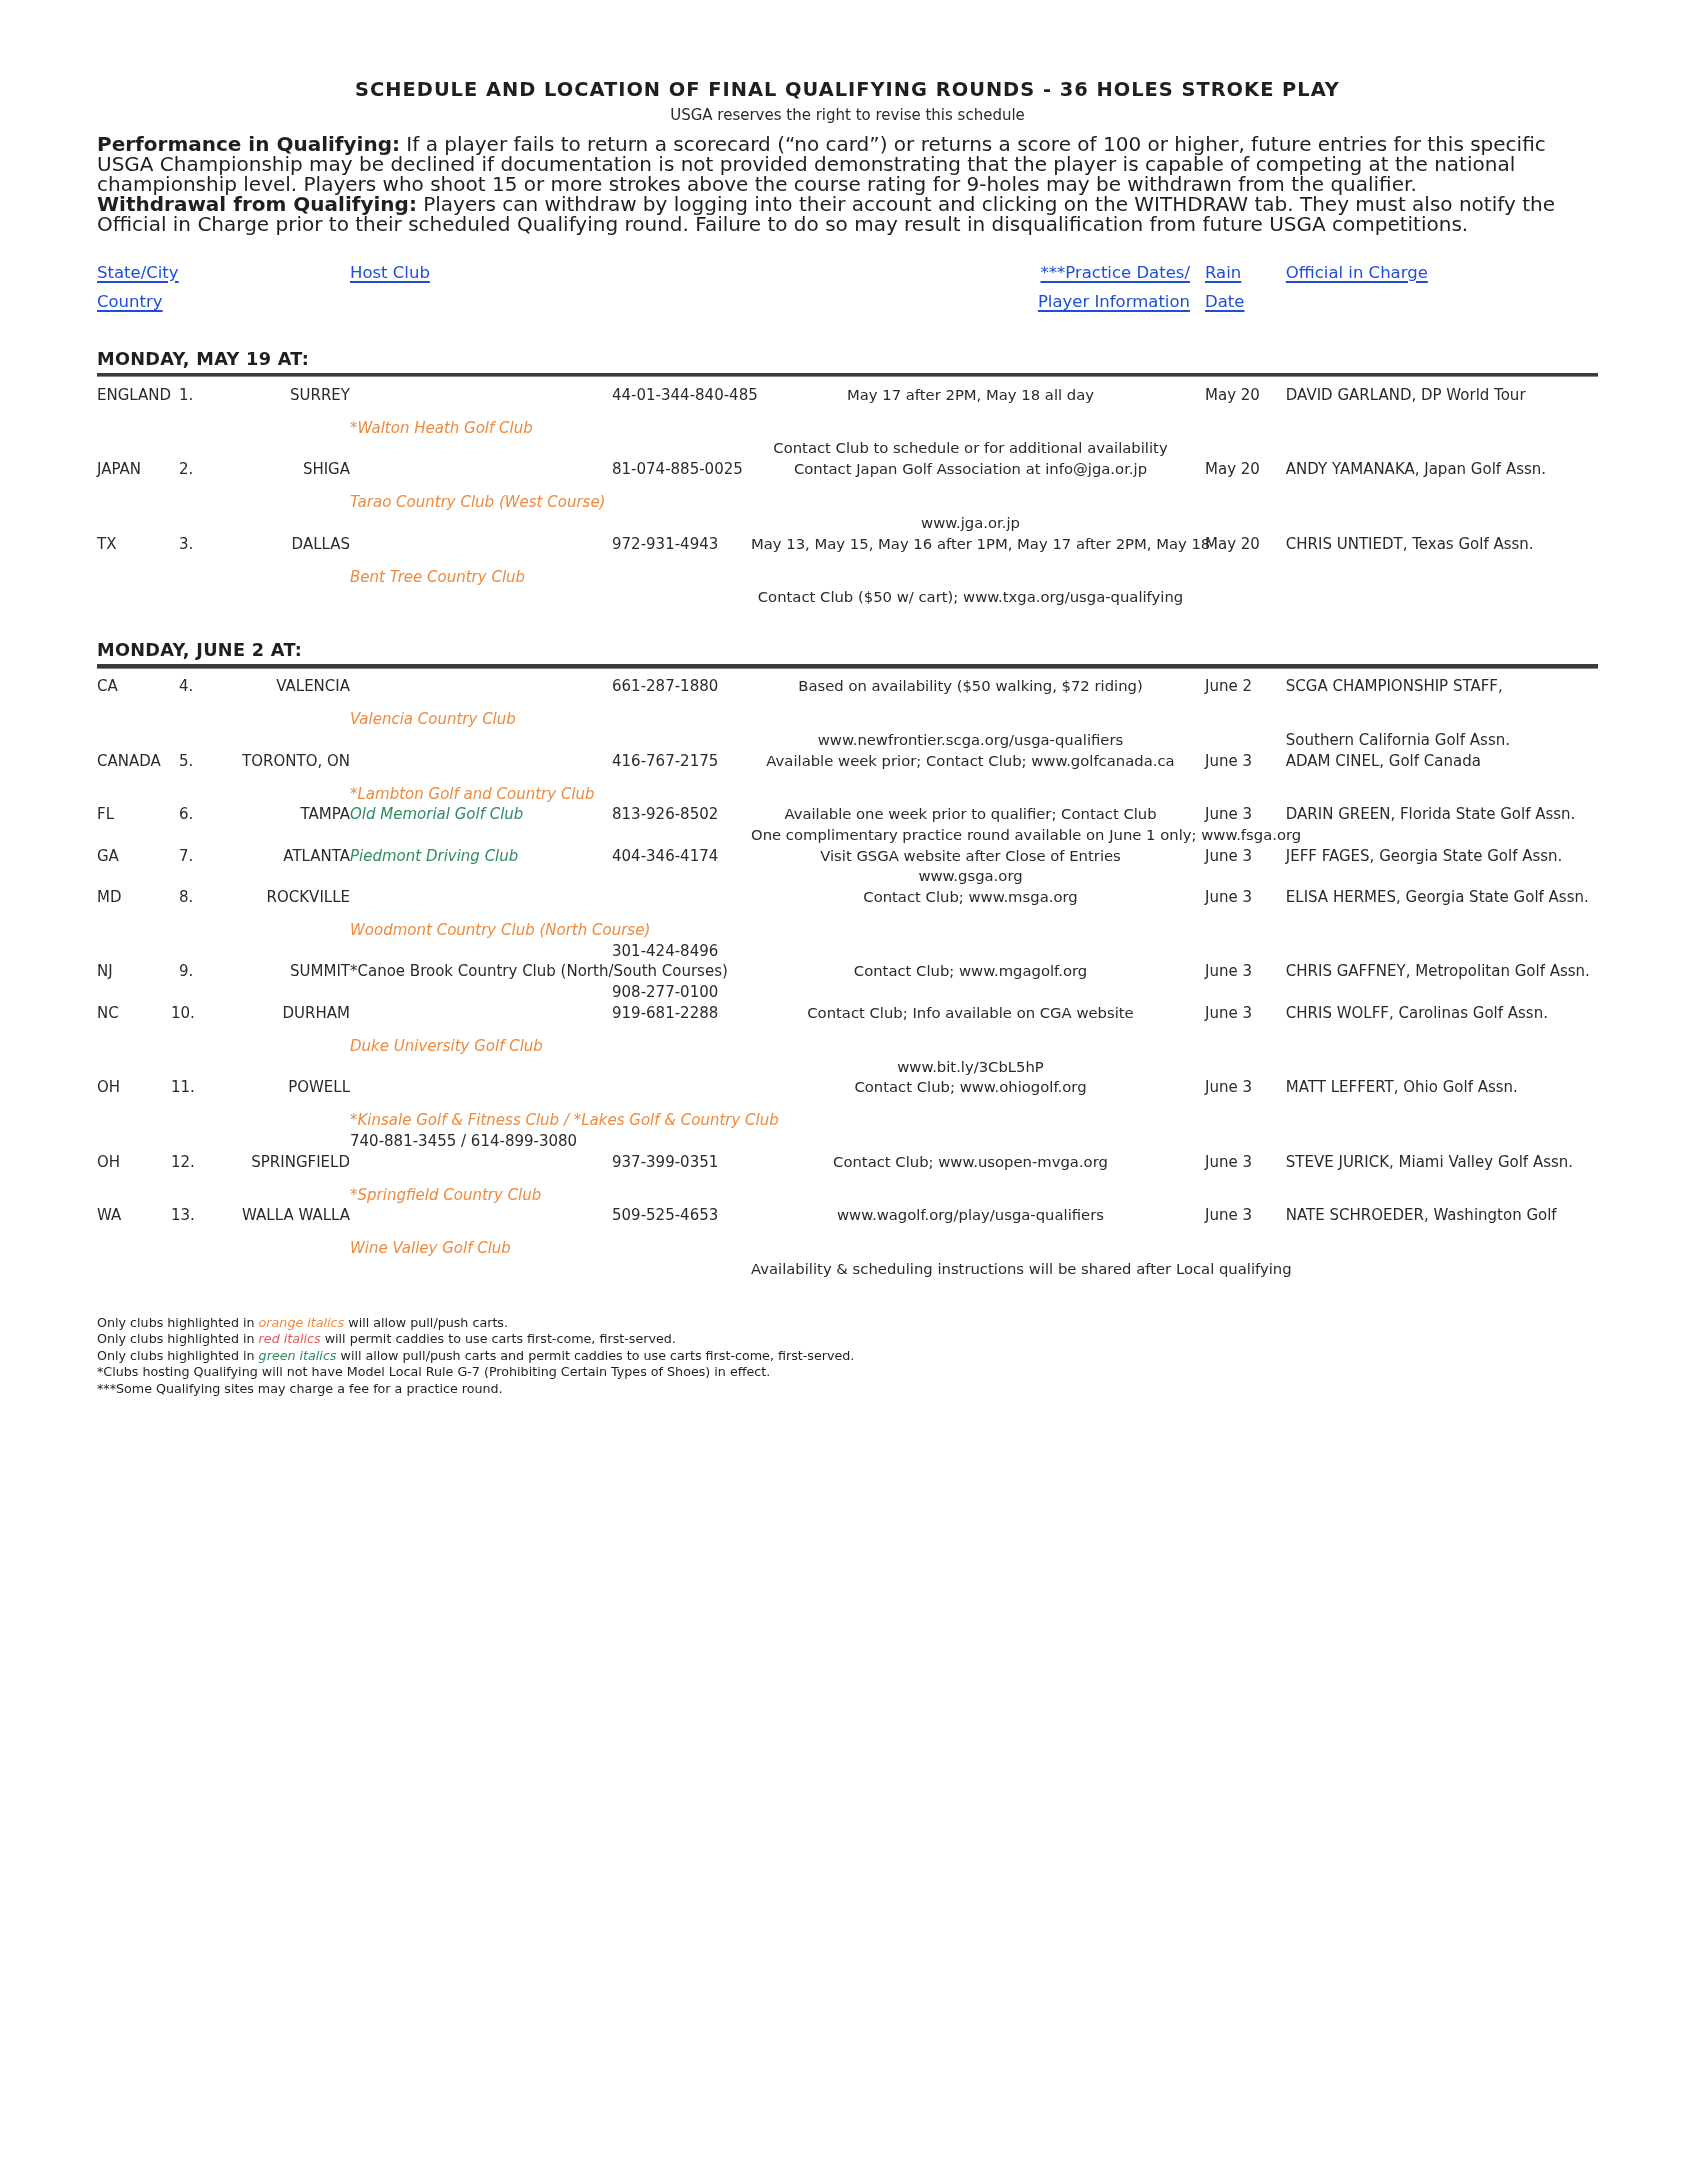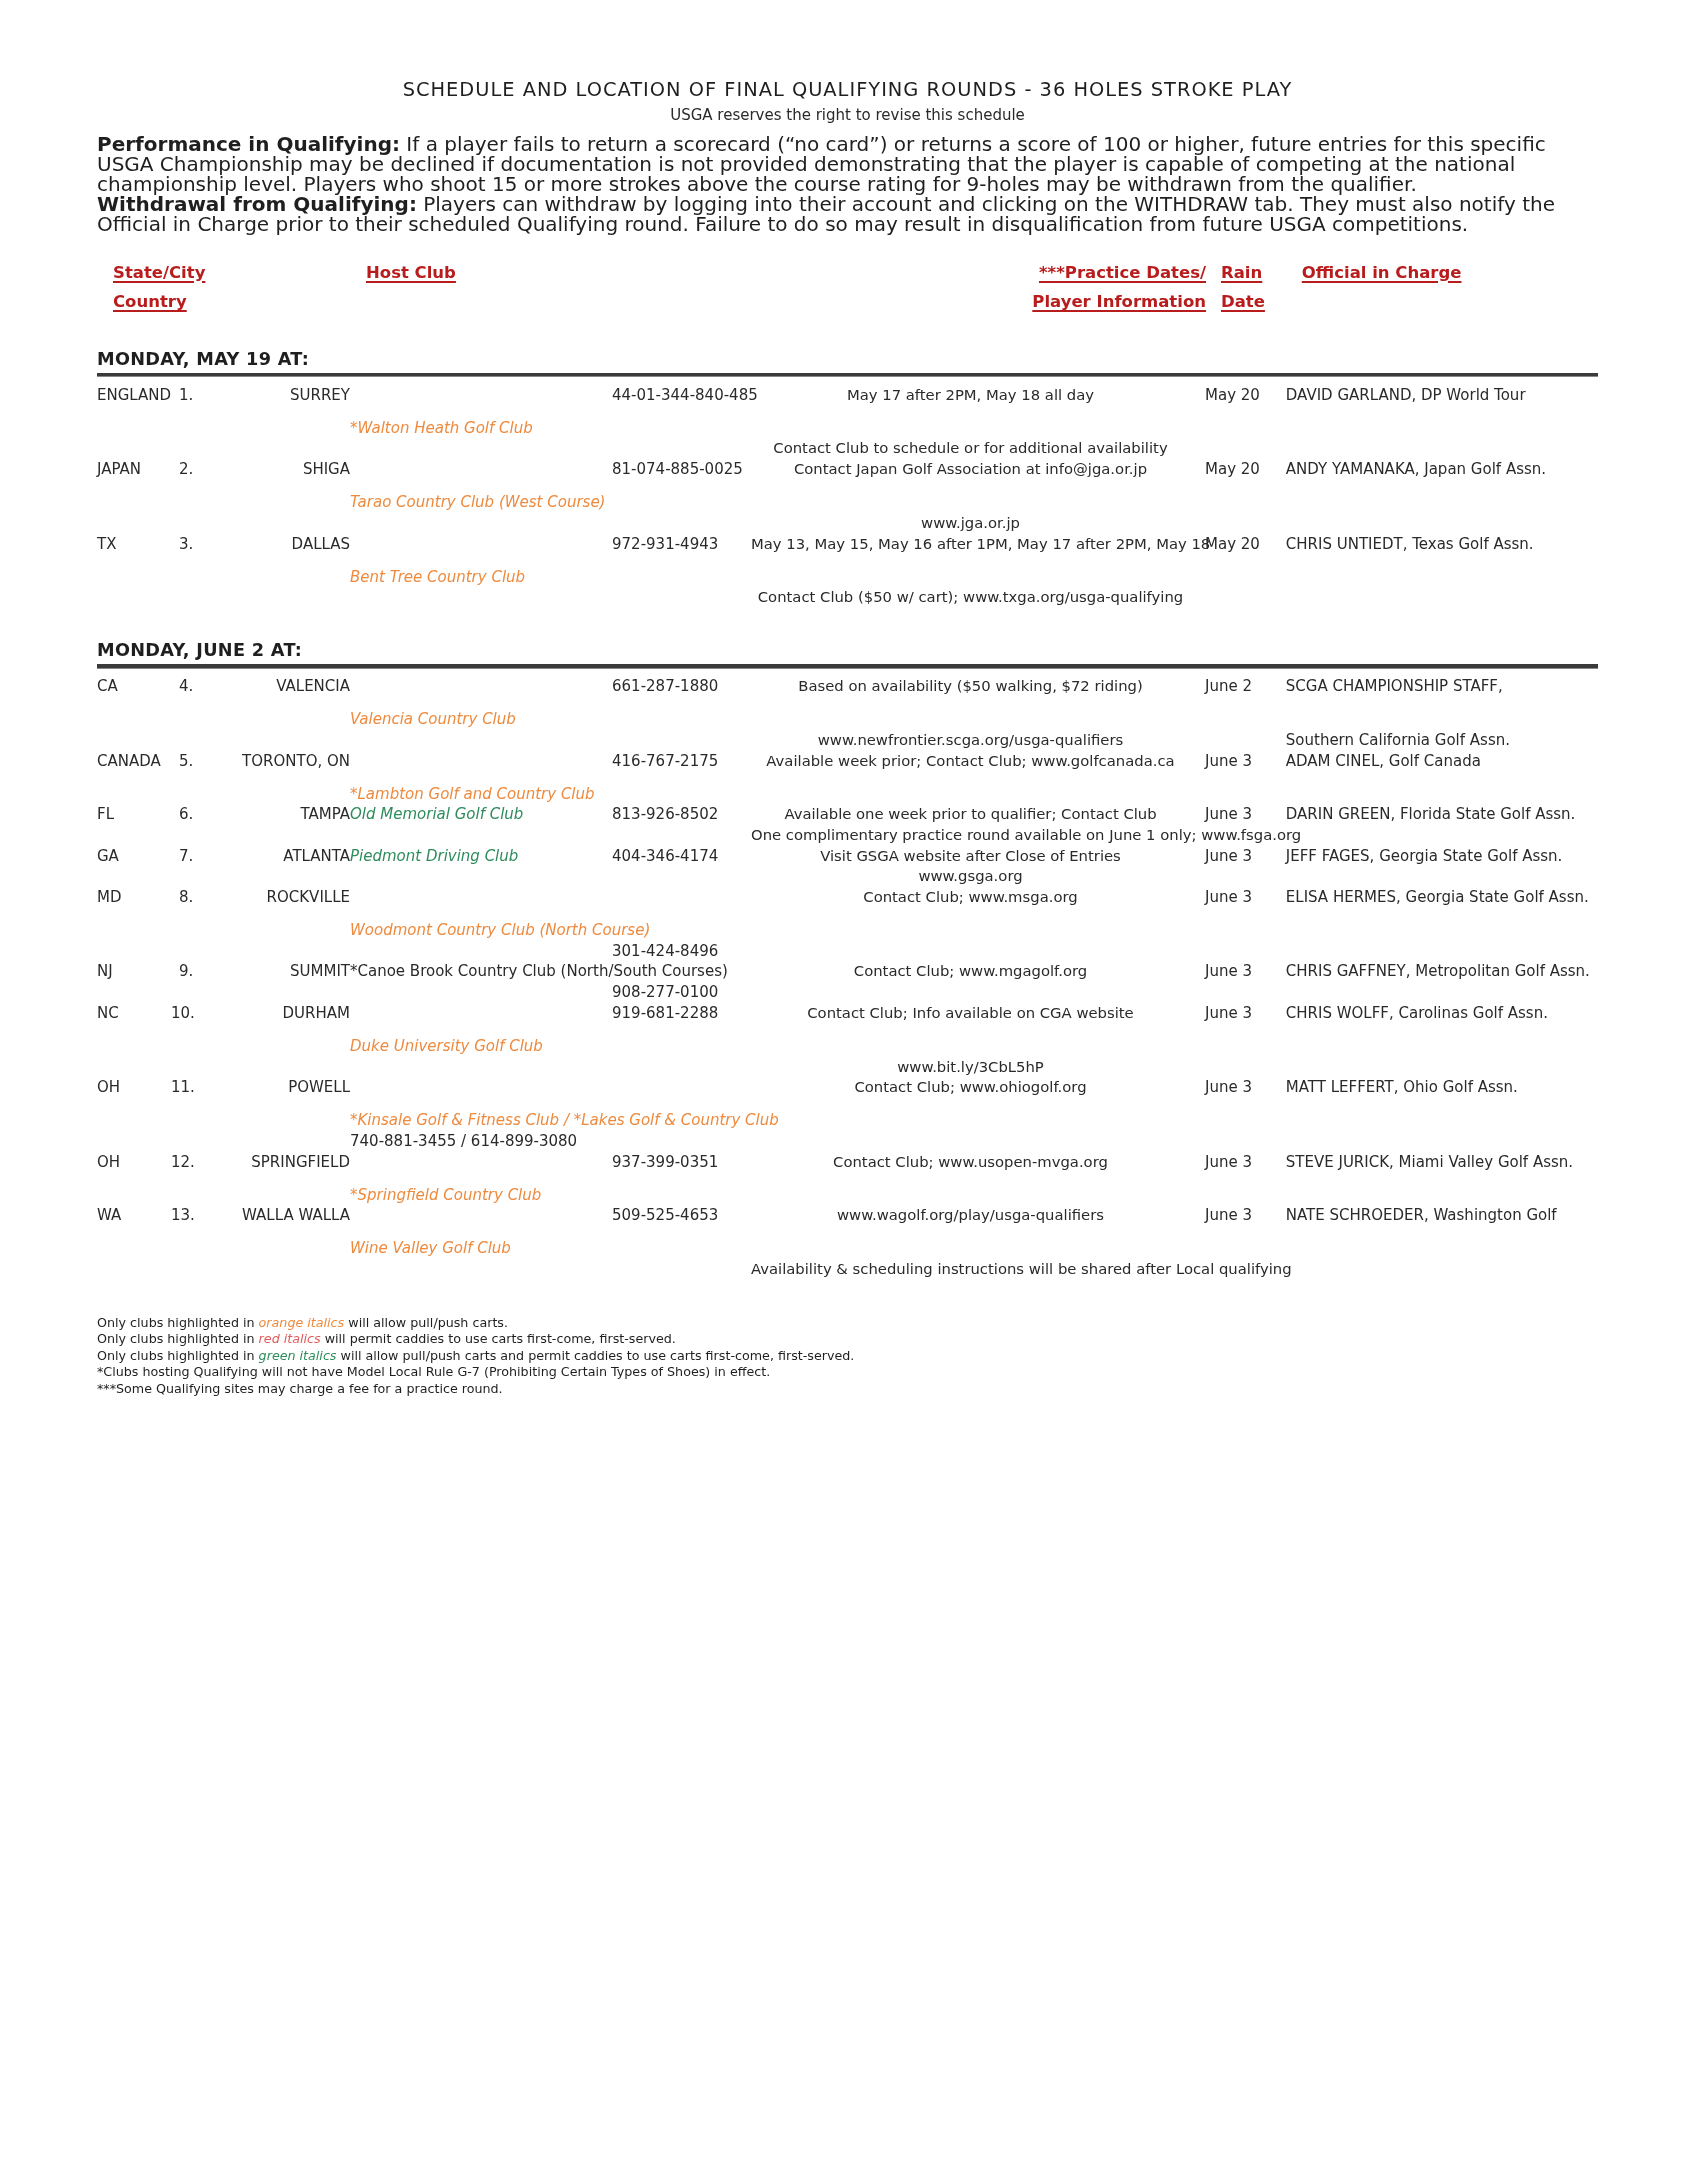--- a/index.html
+++ b/index.html
@@ -1,27 +1,27 @@
 <!DOCTYPE html>
 <html style="--orange: #EE8A3D; --green: #2E8C5C; --red: #E05B5B;font-size:13.5px"><head>
 <meta charset="utf-8">
 <style>
   html,body{margin:0;padding:0;background:#ffffff;}
   body{font-family:"DejaVu Sans","Liberation Sans",sans-serif;color:#222;}
   .page{position:relative;width:1687px;height:2183px;background:#fff;overflow:hidden;}
   .content{padding:0 89px 0 97px;}
 
-  .title{margin-top:78px;text-align:center;font-size:19.4px;font-weight:normal;letter-spacing:1px;color:#1f1f1f;}
+  .title{margin-top:78px;text-align:center;font-size:19.4px;font-weight:bold;letter-spacing:1px;color:#1f1f1f;}
   .subtitle{margin-top:5px;text-align:center;font-size:15px;color:#2a2a2a;}
 
   .notices{margin-top:10px;font-size:20px;line-height:20px;color:#1f1f1f;}
   .notice{margin:0;}
   .notice .lead{font-weight:bold;}
 
-  .col-headers{margin-top:23.6px;font-weight:bold;font-size:16.5px;color:#b91c1c;margin-left:16px;}
+  .col-headers{margin-top:23.6px;font-weight:normal;font-size:16.5px;color:#1d4ed8;}
   .hline{display:grid;grid-template-columns:74px 29px 150px 262px 139px 439px 84px auto;line-height:29.5px;}
   .u{text-decoration:underline;text-decoration-thickness:1.7px;text-underline-offset:3.4px;}
   .h-practice{grid-column:6;text-align:right;white-space:nowrap;}
   .h-rain{grid-column:7;padding-left:15px;}
   .h-official{grid-column:8;padding-left:11.8px;white-space:nowrap;}
   .h-club{grid-column:4;}
   .h-state{grid-column:1;white-space:nowrap;}
 
   .section-heading{margin-top:32px;font-size:17.7px;font-weight:bold;color:#1f1f1f;letter-spacing:0.3px;}
   .rule{height:3.4px;background:#3a3a3a;margin-top:4.2px;margin-bottom:7.6px;border-bottom:0.8px solid #888;}

